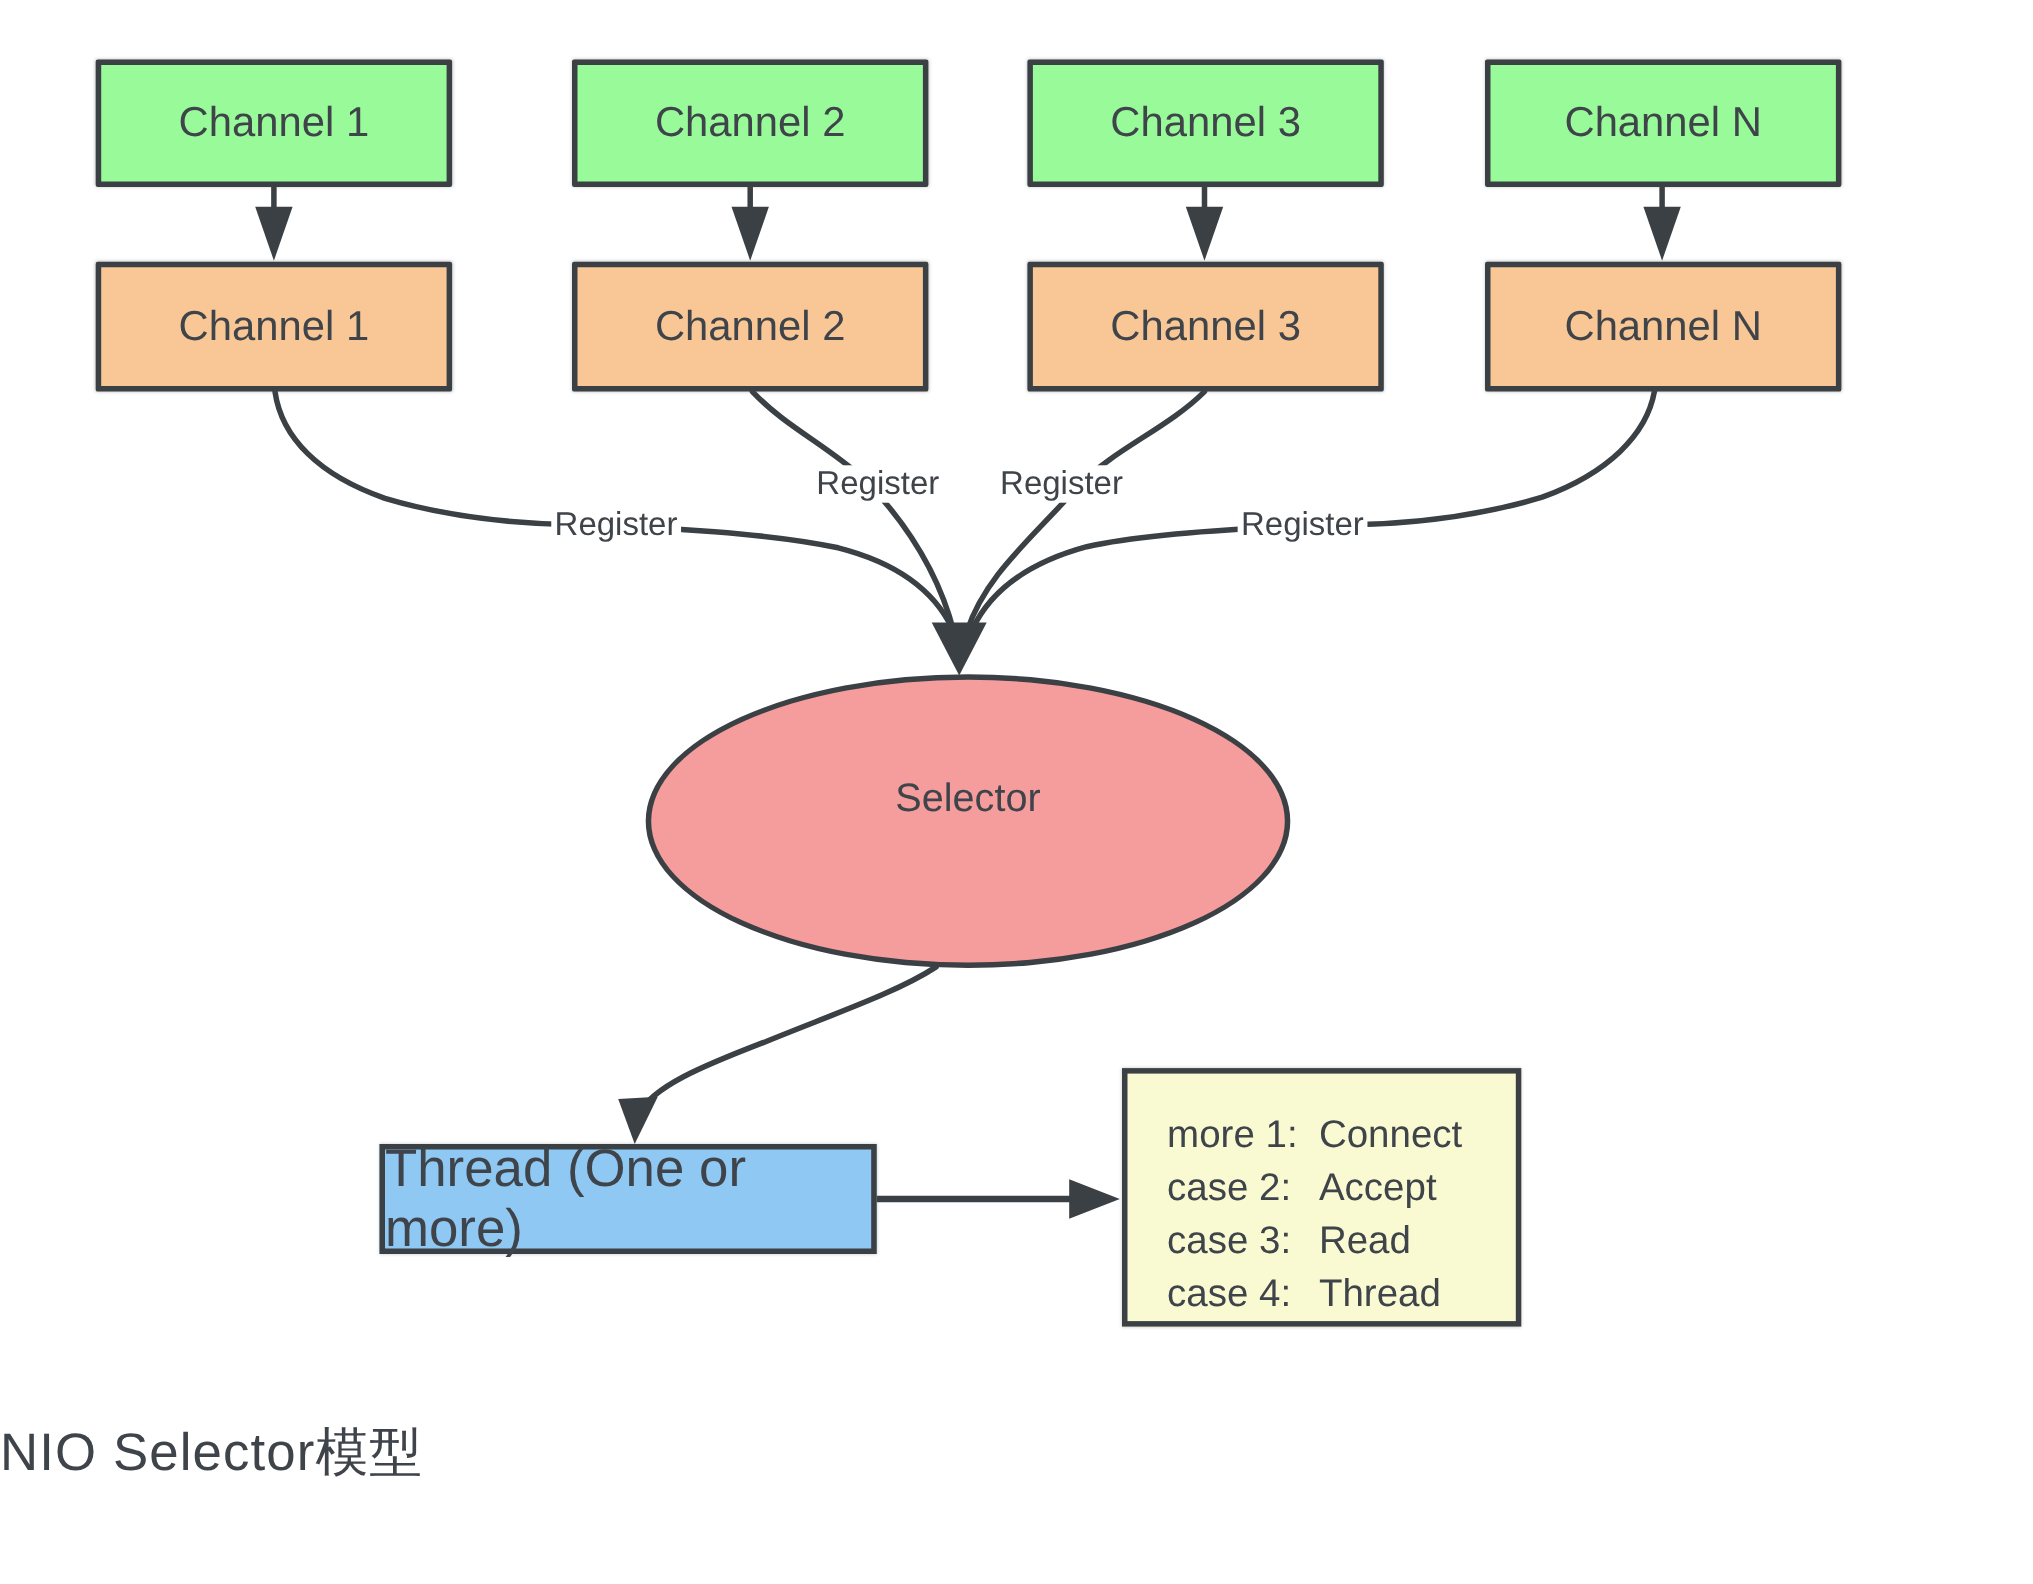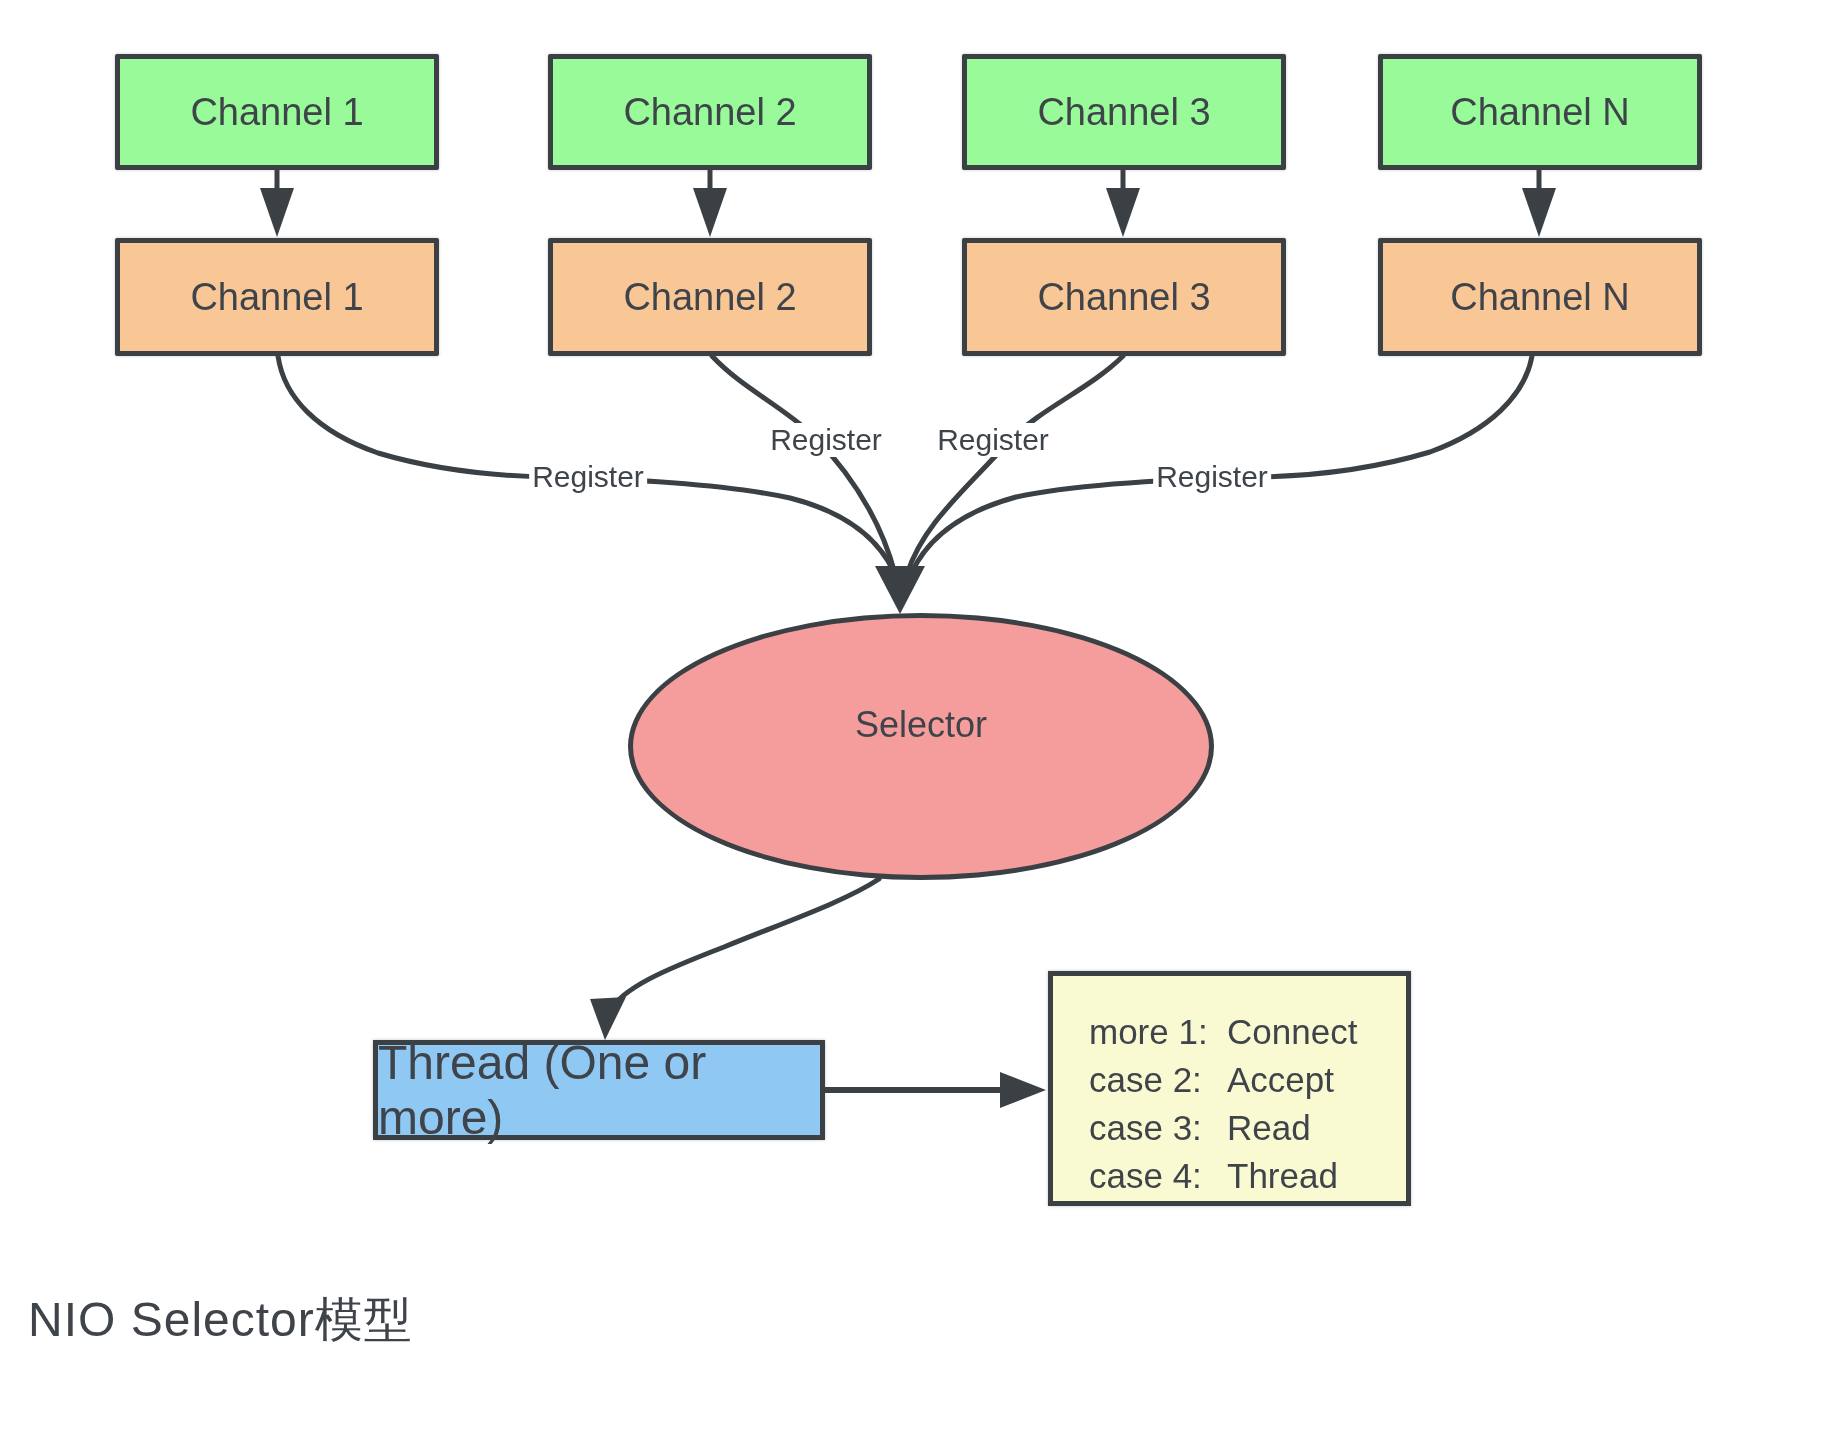--- a/index.html
+++ b/index.html
@@ -4,21 +4,20 @@
 <style>
   html, body { margin: 0; padding: 0; background: #ffffff; }
   .canvas {
     position: relative;
     width: 1696px;
     height: 1440px;
     background: var(--bg, #ffffff);
     font-family: "Liberation Sans", "DejaVu Sans", sans-serif;
     color: var(--text, #3f444a);
     overflow: hidden;
-    margin-left: 28px;
   }
   .connectors {
     position: absolute;
     left: 0; top: 0;
     width: 1848px; height: 1440px;
     z-index: 1;
   }
   .connectors path.conn, .connectors line.conn {
     fill: none;
     stroke: var(--line, #3b4045);
@@ -52,21 +51,21 @@
     font-size: 30px;
     z-index: 3;
     white-space: nowrap;
   }
   .reg1 { left: 560px;  top: 477px; }
   .reg2 { left: 798px;  top: 440px; }
   .reg3 { left: 965px;  top: 440px; }
   .reg4 { left: 1184px; top: 477px; }
   .selector-ellipse {
     position: absolute;
-    left: 600px; top: 613px;
+    left: 587px; top: 613px;
     width: 586px; height: 267px;
     box-sizing: border-box;
     background: var(--pink, #f59c9c);
     border: 5px solid var(--line, #3b4045);
     border-radius: 50%;
     display: flex;
     align-items: center;
     justify-content: center;
     z-index: 2;
   }

